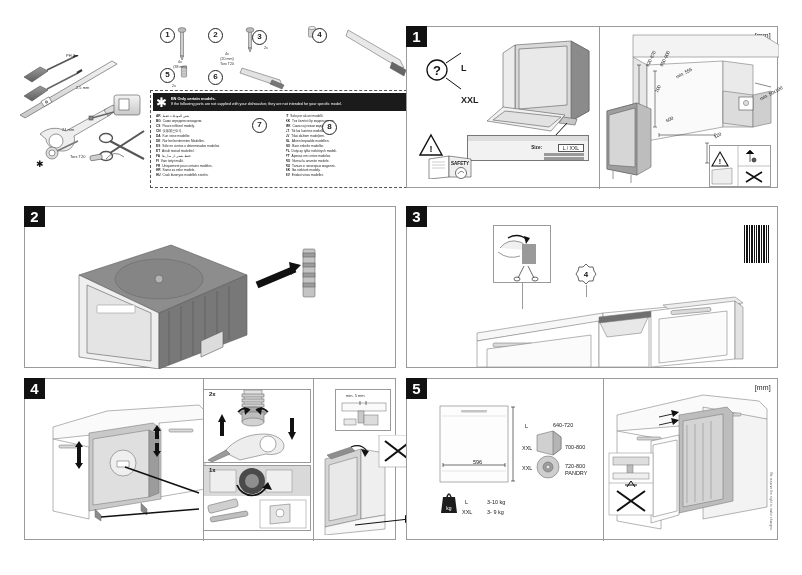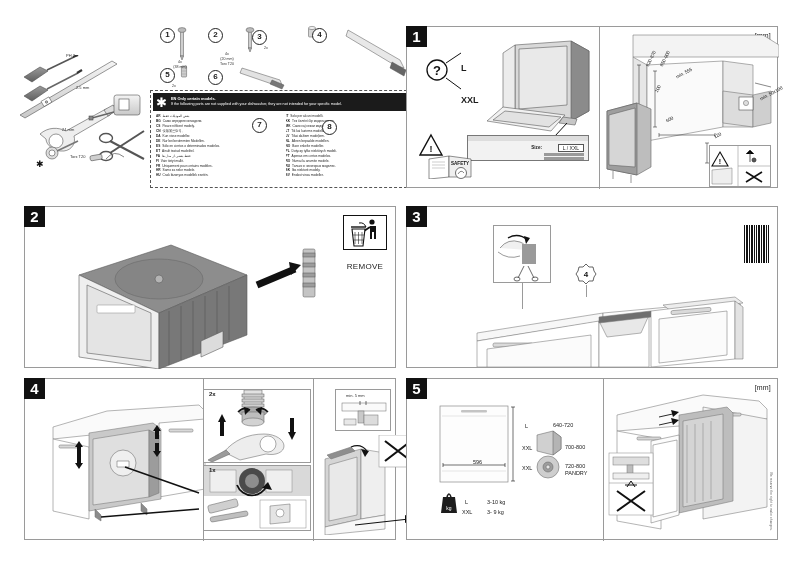--- a/index.html
+++ b/index.html
@@ -358,39 +358,20 @@
           <rect x="48" y="8" width="12" height="4"></rect>
             <rect x="48" y="18" width="12" height="4"></rect>
           <rect x="48" y="28" width="12" height="4"></rect>
             <rect x="48" y="38" width="12" height="4"></rect>
         </g>
       </g>
       <path d="M2 40 L40 24" stroke="#111" stroke-width="7"></path>
       <path d="M46 20 L34 17 L36 30 Z" fill="#111"></path>
     </svg>
 
-    <div class="removebox">
-      <svg width="44" height="42" viewBox="0 0 44 42">
-        <rect x="0.5" y="0.5" width="43" height="34" fill="#fff" stroke="#111" stroke-width="1"></rect>
-
-        <circle cx="29" cy="7" r="2.6" fill="#111"></circle>
-        <path d="M27 11 L33 11 L33 24 L31 24 L31 17 L29 17 L29 24 L27 24 Z" fill="#111"></path>
-        <path d="M27 12 L21 16" stroke="#111" stroke-width="1.8"></path>
-
-        <path d="M9 14 L22 14 L20 31 L11 31 Z" fill="#fff" stroke="#111" stroke-width="1.1"></path>
-        <path d="M8 12 h15" stroke="#111" stroke-width="1.4"></path>
-        <g stroke="#111" stroke-width=".55">
-          <path d="M12 17 L12 29 M15.5 17 L15.5 29 M19 17 L19 29"></path>
-          <path d="M10 20 L21 20 M10.5 25 L20.5 25"></path>
-        </g>
-
-        <path d="M23 12 q-2 -5 -7 -4" stroke="#111" stroke-width="1" fill="none"></path>
-      </svg>
-      <div class="lbl">REMOVE</div>
-    </div>
   </div>
 
   <div class="panel" style="left:406px;top:206px;width:372px;height:162px;">
     <span class="panel-num">3</span>
 
     <div class="inset" style="left:86px;top:18px;width:58px;height:58px;">
       <svg width="56" height="56" viewBox="0 0 56 56">
         <path d="M6 22 q8 -10 20 -6 q6 2 6 8" fill="#f0f0f0" stroke="#555" stroke-width=".6"></path>
         <path d="M4 26 q10 8 22 4" fill="none" stroke="#555" stroke-width=".6"></path>
         <path d="M14 12 q10 -6 20 2" stroke="#111" stroke-width="1.4" fill="none"></path>

